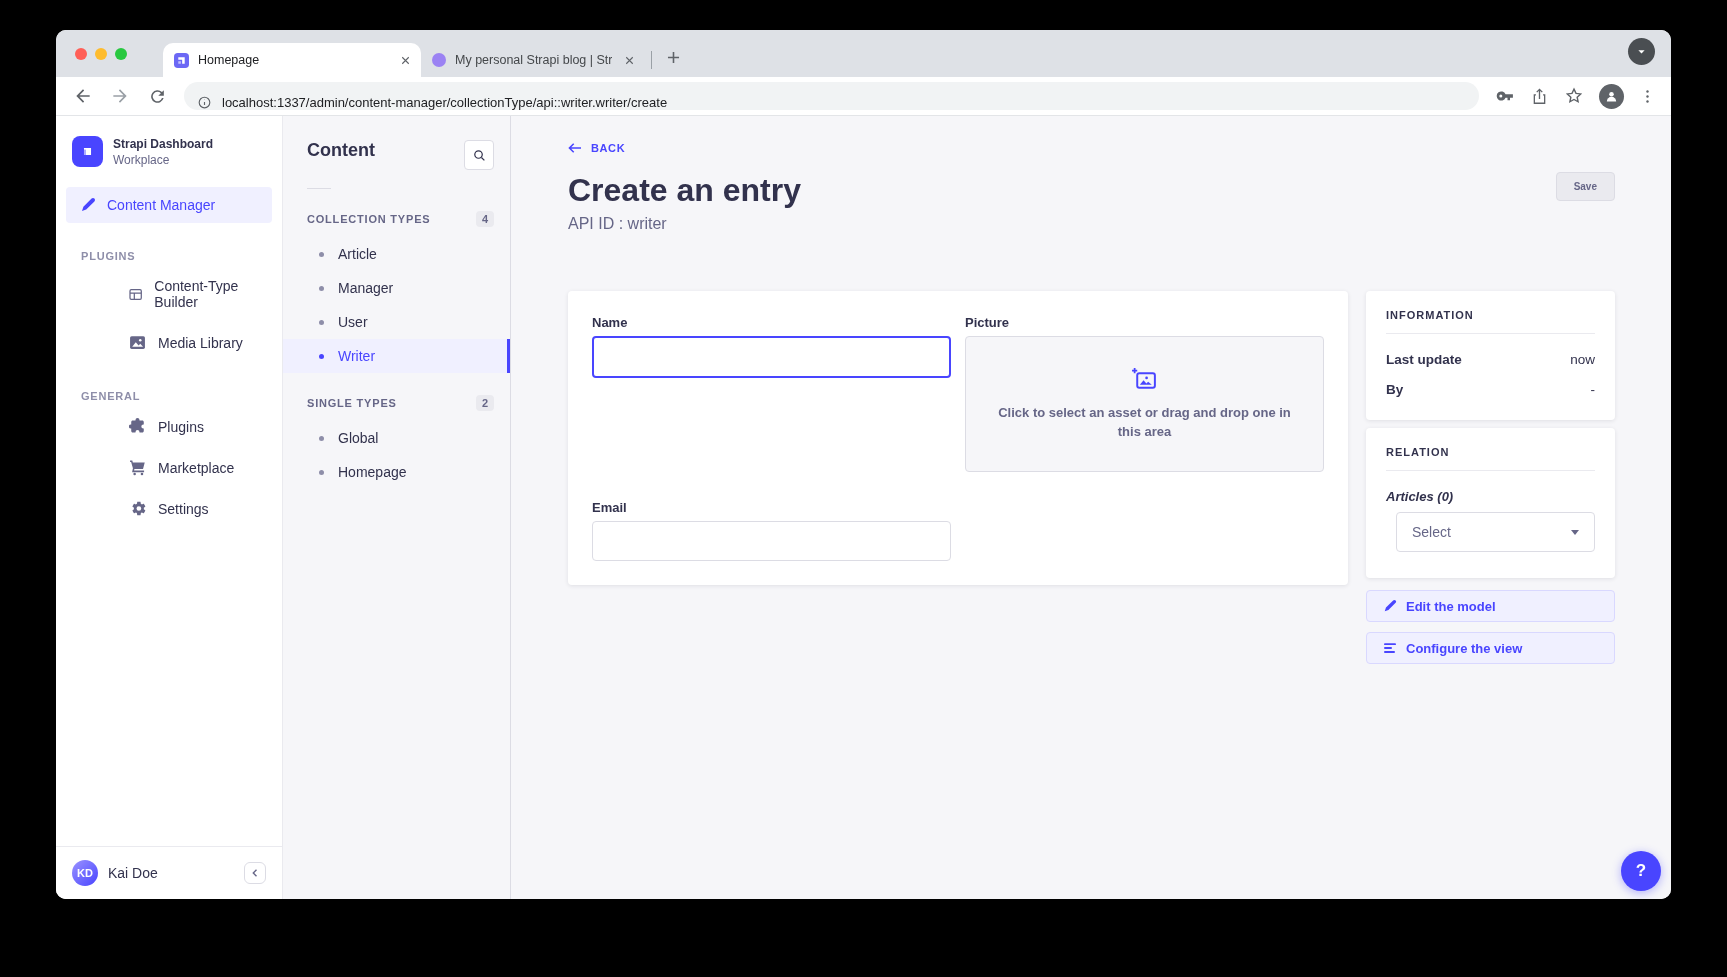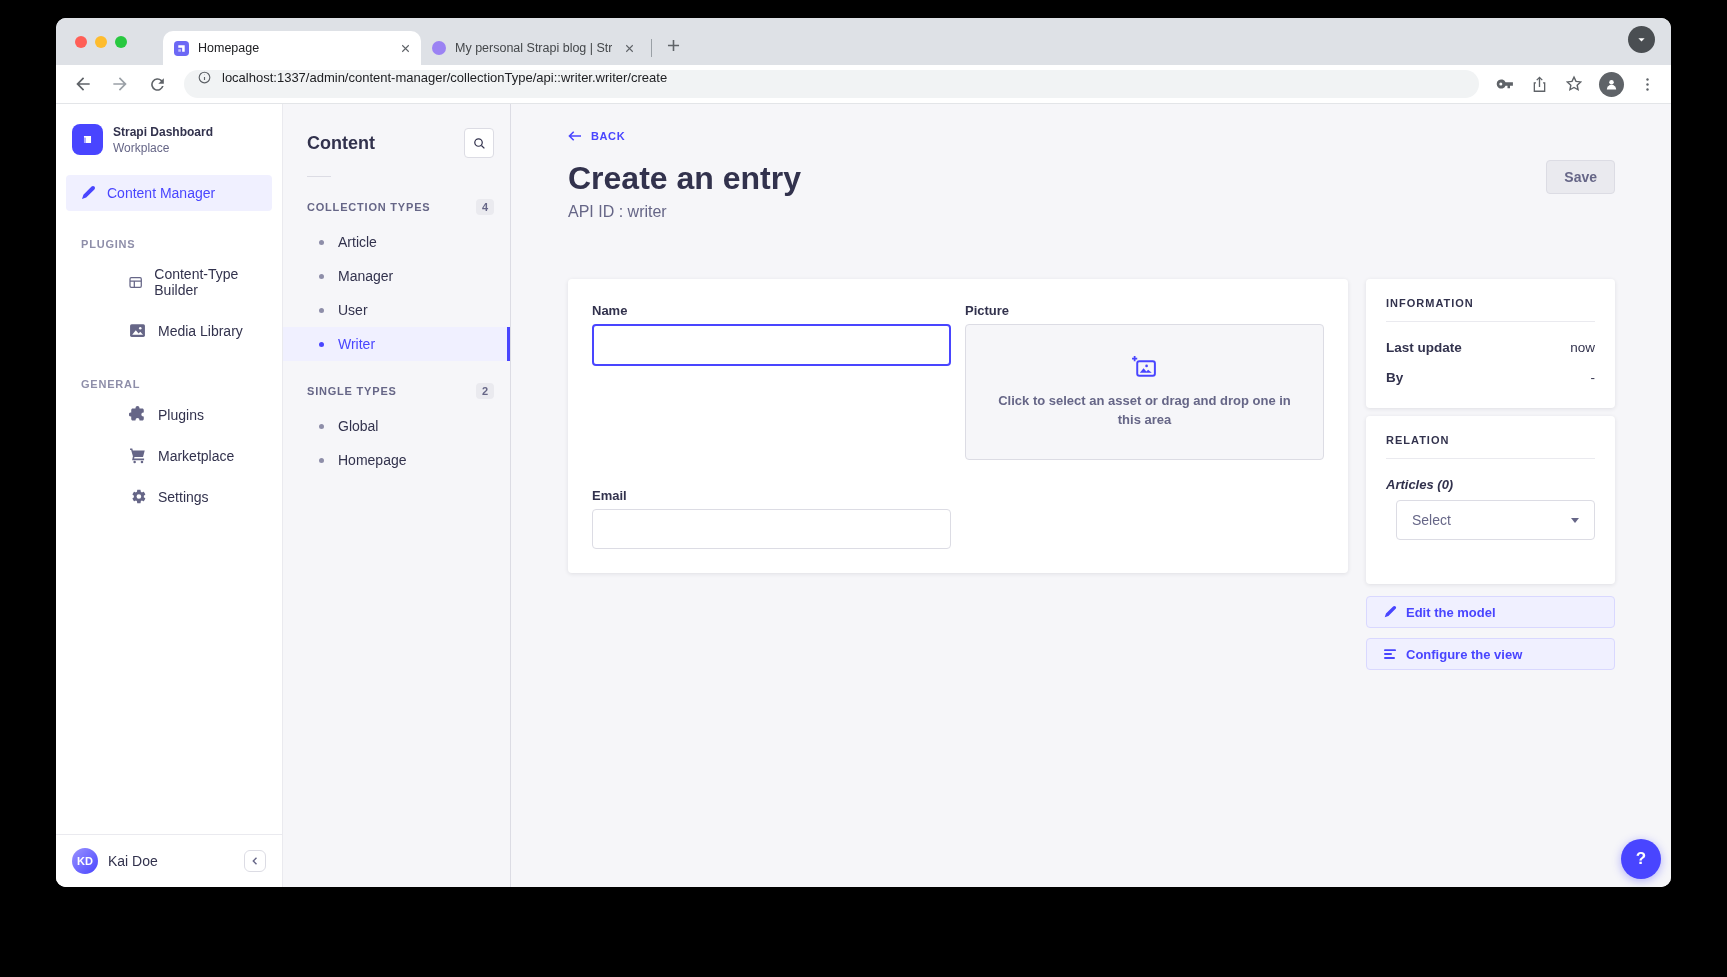--- a/index.html
+++ b/index.html
@@ -1,18 +1,18 @@
 <!DOCTYPE html>
 <html><head>
 <meta charset="utf-8">
 <style>
   * { margin:0; padding:0; box-sizing:border-box; }
   html,body { width:1727px; height:977px; background:#000; font-family:"Liberation Sans", sans-serif; overflow:hidden; }
 
-  .window { position:absolute; left:56px; top:18px; width:1615px; height:869px;
+  .window { position:absolute; left:56px; top:30px; width:1615px; height:869px;
             border-radius:10px; overflow:hidden; background:#fff;
             box-shadow:0 25px 70px rgba(0,0,0,.55); }
 
   
   .tabstrip { height:47px; background:#dee1e6; display:flex; align-items:flex-end; padding-left:19px; position:relative; }
   .traffic { display:flex; gap:8px; align-items:center; margin-bottom:17px; margin-right:36px; }
   .light { width:12px; height:12px; border-radius:50%; }
   .light.red { background:#ff5f57; } .light.yellow { background:#febc2e; } .light.green { background:#28c840; }
 
   .tab { height:34px; display:flex; align-items:center; padding:0 8px 0 11px; gap:9px; }
@@ -23,21 +23,21 @@
   .favicon { width:15px; height:15px; flex-shrink:0; }
   .favicon-circle { width:14px; height:14px; border-radius:50%; background:#9b82f3; flex-shrink:0; }
   .tab-close { width:16px; height:16px; flex-shrink:0; display:flex; align-items:center; justify-content:center; }
   .tab-sep { width:1px; height:18px; background:#9aa0a6; margin:0 8px 8px 6px; align-self:flex-end; }
   .newtab-btn { margin-bottom:7px; width:26px; height:26px; display:flex; align-items:center; justify-content:center; }
   .tabmenu-btn { position:absolute; right:16px; top:8px; width:27px; height:27px; border-radius:50%;
                  background:#4a4e52; display:flex; align-items:center; justify-content:center; }
 
   .urlbar { height:39px; background:#fff; display:flex; align-items:center; padding:0 15px; border-bottom:1px solid #e3e5e8; }
   .navbtn { width:24px; height:24px; display:flex; align-items:center; justify-content:center; margin-right:13px; }
-  .omnibox { flex:1; height:28px; background:#f1f3f4; border-radius:14px; display:flex; align-items:flex-start;
+  .omnibox { flex:1; height:28px; background:#f1f3f4; border-radius:14px; display:flex; align-items:flex-end;
              padding:0 13px; margin:0 10px 0 2px; }
   .url-text { font-size:13px; color:#202124; margin-left:10px; white-space:nowrap; }
   .chrome-right { display:flex; align-items:center; gap:15px; margin-left:6px; }
   .avatar-chrome { width:25px; height:25px; border-radius:50%; background:#5f6368; display:flex; align-items:center; justify-content:center; }
 
   
   .app { display:flex; height:783px; background:#f6f6f9; }
 
   .nav { width:227px; background:#fff; border-right:1px solid #eaeaef; display:flex; flex-direction:column; flex-shrink:0; }
   .brand { display:flex; gap:10px; padding:20px 16px 10px; align-items:center; }
@@ -49,39 +49,39 @@
   .nav-section-label { margin:27px 0 4px 25px; font-size:11px; font-weight:700; color:#8e8ea9; letter-spacing:.8px; }
   .nav-item { display:flex; align-items:center; gap:12px; padding:12px 25px; font-size:14px; color:#32324d; cursor:pointer;margin-left:48px; }
   .nav-footer { margin-top:auto; border-top:1px solid #eaeaef; padding:13px 16px; display:flex; align-items:center; }
   .avatar-kd { width:26px; height:26px; border-radius:50%; background:linear-gradient(135deg,#9a93ff,#4945ff);
                color:#fff; font-size:11px; font-weight:700; display:flex; align-items:center; justify-content:center; }
   .user-name { margin-left:10px; font-size:14px; color:#32324d; }
   .collapse-btn { margin-left:auto; width:22px; height:22px; border:1px solid #dcdce4; border-radius:6px; background:#fff;
                   display:flex; align-items:center; justify-content:center; }
 
   .subnav { width:228px; background:#f6f6f9; border-right:1px solid #dcdce4; padding-top:24px; flex-shrink:0; }
-  .subnav-header { display:flex; justify-content:space-between; align-items:center; padding:0 16px 0 24px; }
+  .subnav-header { display:flex; justify-content:space-between; padding:0 16px 0 24px; }
   .subnav-title { font-size:18px; font-weight:700; color:#32324d; }
   .search-btn { width:30px; height:30px; background:#fff; border:1px solid #dcdce4; border-radius:4px;
                 display:flex; align-items:center; justify-content:center; }
   .subnav-divider { width:24px; height:1px; background:#dcdce4; margin:18px 24px 22px; }
   .group-header { display:flex; justify-content:space-between; align-items:center; padding:0 16px 0 24px; margin-bottom:10px; }
   .group-label { font-size:11px; font-weight:700; color:#666687; letter-spacing:.8px; }
   .count-badge { background:#eaeaef; border-radius:4px; font-size:11px; font-weight:600; color:#666687; padding:2px 6px; }
   .subnav-item { display:flex; align-items:center; gap:14px; padding:9px 16px 9px 36px; font-size:14px; color:#32324d; cursor:pointer; }
   .bullet { width:5px; height:5px; border-radius:50%; background:#8e8ea9; flex-shrink:0; }
   .subnav-item.active { background:#f0f0ff; color:#4945ff; box-shadow:inset -3px 0 0 #4945ff; font-weight:500; }
   .subnav-item.active .bullet { background:#4945ff; }
   .group2 { margin-top:22px; }
 
   .main { flex:1; padding:24px 56px 0 57px; position:relative; }
   .back-link { display:inline-flex; align-items:center; gap:9px; color:#4945ff; font-size:11px; font-weight:700; letter-spacing:.6px; cursor:pointer; }
   .title-row { display:flex; justify-content:space-between; align-items:flex-start; margin-top:14px; }
   .page-title { font-size:32px; font-weight:700; color:#32324d; }
-  .save-btn { background:#eaeaef; border:1px solid #dcdce4; border-radius:4px; padding:8px 17px; font-size:14px;
+  .save-btn { background:#eaeaef; border:1px solid #dcdce4; border-radius:4px; padding:8px 17px; font-size:10px;
               font-weight:600; color:#666687; cursor:pointer; font-family:inherit; }
   .page-subtitle { font-size:16px; color:#666687; margin-top:6px; }
   .content-row { display:flex; gap:18px; margin-top:58px; align-items:flex-start; }
 
   .form-card { width:780px; background:#fff; border-radius:4px; box-shadow:0 1px 4px rgba(33,33,52,.1);
                padding:24px; display:grid; grid-template-columns:1fr 1fr; column-gap:14px; row-gap:28px; }
   .field-label { font-size:13px; font-weight:600; color:#32324d; margin-bottom:6px; display:block; }
   .text-input { width:100%; height:40px; border:1px solid #dcdce4; border-radius:4px; background:#fff;
                 font-size:14px; padding:0 12px; color:#32324d; outline:none; font-family:inherit; }
   .text-input.focused { height:42px; border:2px solid #4945ff; }
@@ -89,21 +89,21 @@
               display:flex; flex-direction:column; align-items:center; justify-content:center; text-align:center; padding:0 28px; cursor:pointer; }
   .dropzone-hint { margin-top:12px; font-size:13px; font-weight:600; color:#666687; line-height:1.45; max-width:320px; }
 
   .side-col { width:249px; display:flex; flex-direction:column; }
   .side-card { background:#fff; border-radius:4px; box-shadow:0 1px 4px rgba(33,33,52,.1); padding:18px 20px 8px; }
   .side-card-title { font-size:11px; font-weight:700; color:#32324d; letter-spacing:1px; }
   .side-divider { height:1px; background:#eaeaef; margin:12px 0 18px; }
   .info-row { display:flex; justify-content:space-between; font-size:13.5px; margin-bottom:15px; }
   .info-label { font-weight:700; color:#32324d; }
   .info-value { color:#32324d; }
-  .relation-card { margin-top:8px; padding-bottom:44px; }
+  .relation-card { margin-top:8px; padding-bottom:26px; }
   .relation-label { font-size:13px; font-weight:600; color:#32324d; margin-bottom:8px;font-style:italic; }
   .select-box { height:40px; border:1px solid #dcdce4; border-radius:4px; background:#fff; display:flex;
                 align-items:center; justify-content:space-between; padding:0 15px; cursor:pointer;margin-left:10px; }
   .select-value { font-size:14px; color:#666687; }
   .caret { width:0; height:0; border-left:4px solid transparent; border-right:4px solid transparent; border-top:5px solid #666687; }
   .action-btn { margin-top:10px; height:32px; background:#f0f0ff; border:1px solid #d9d8ff; border-radius:4px;
                 display:flex; align-items:center; gap:9px; padding:0 16px; color:#4945ff; font-size:13px;
                 font-weight:600; cursor:pointer; width:100%; font-family:inherit; }
   .action-btn:first-of-type { margin-top:12px; }
 

